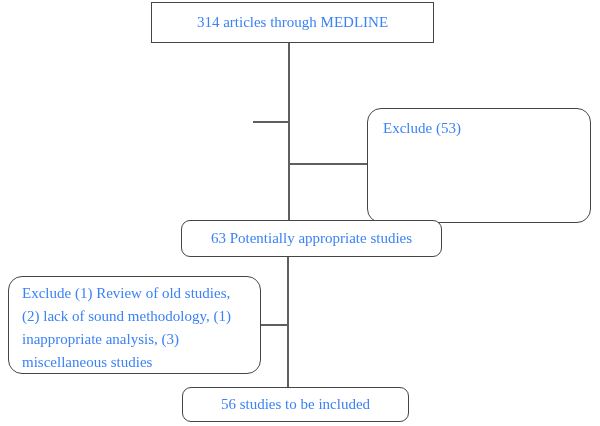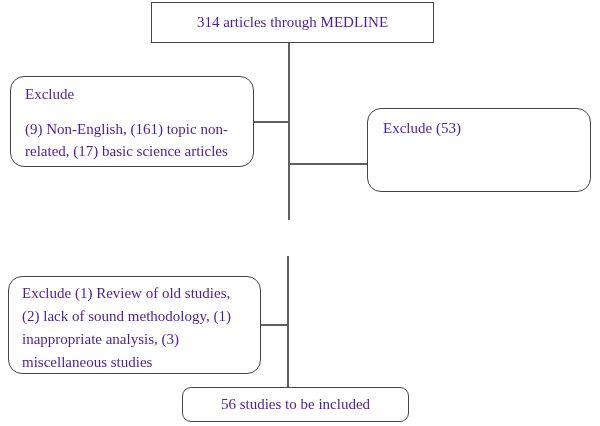--- a/index.html
+++ b/index.html
@@ -6,21 +6,21 @@
     margin: 0;
     padding: 0;
     background: #ffffff;
   }
   .canvas {
     position: relative;
     width: 600px;
     height: 426px;
     background: #ffffff;
     font-family: "Liberation Serif", "DejaVu Serif", serif;
-    color: #4c1d95;
+    color: #3b82f6;
     overflow: hidden;
   }
   .node {
     position: absolute;
     box-sizing: border-box;
     border: 1.6px solid #454545;
     background: #ffffff;
     font-size: 15px;
   }
   .node.square { border-radius: 0; }
@@ -42,21 +42,21 @@
     line-height: 22px;
   }
   .line {
     position: absolute;
     background: #5f5f5f;
   }
 
   
   #node-source            { left: 151px; top: 2px;   width: 283px; height: 41px; }
   #node-exclude-initial   { left: 10px;  top: 76px;  width: 244px; height: 91px; padding: 6px 10px 0 14px; }
-  #node-exclude-53        { left: 367px; top: 108px; width: 224px; height: 84px; padding: 8px 6px 0 15px; }
+  #node-exclude-53        { left: 367px; top: 108px; width: 224px; height: 115px; padding: 8px 6px 0 15px; }
   #node-potentially       { left: 181px; top: 220px; width: 261px; height: 37px; }
   #node-exclude-secondary { left: 8px;   top: 270px; width: 253px; height: 98px; padding: 5px 9px 0 13px; margin-top: 6px; }
   #node-exclude-secondary .body { line-height: 23px; }
   #node-included          { left: 182px; top: 387px; width: 227px; height: 35px; text-align: center; }
 
   
   #connector-v-top    { left: 288px; top: 43px;  width: 2px;  height: 177px; }
   #connector-v-bottom { left: 287px; top: 256px; width: 2px;  height: 131px; }
   #connector-h-left1  { left: 253px; top: 121px; width: 36px; height: 2px; }
   #connector-h-right  { left: 289px; top: 163px; width: 79px; height: 2px; }
@@ -70,29 +70,28 @@
   <div class="node square center" id="node-source">
     <span>314 articles through MEDLINE</span>
   </div>
 
   <div class="line" id="connector-v-top"></div>
   <div class="line" id="connector-h-left1"></div>
   <div class="line" id="connector-h-right"></div>
   <div class="line" id="connector-v-bottom"></div>
   <div class="line" id="connector-h-left2"></div>
 
-  <div class="node rounded" id="node-exclude-initial">
-    <span class="heading">Exclude</span>
-    <span class="body">(9) Non-English, (161) topic non-related, (17) basic science articles</span>
-  </div>
 
   <div class="node rounded" id="node-exclude-53">
     <span class="heading">Exclude (53)</span>
   </div>
 
+  <div class="node rounded-sm center" id="node-potentially">
+    <span>63 Potentially appropriate studies</span>
+  </div>
 
   <div class="node rounded" id="node-exclude-secondary">
     <span class="body">Exclude (1) Review of old studies, (2) lack of sound methodology, (1) inappropriate analysis, (3) miscellaneous studies</span>
   </div>
 
   <div class="node rounded-sm center" id="node-included">
     <span>56 studies to be included</span>
   </div>
 
 </div>

